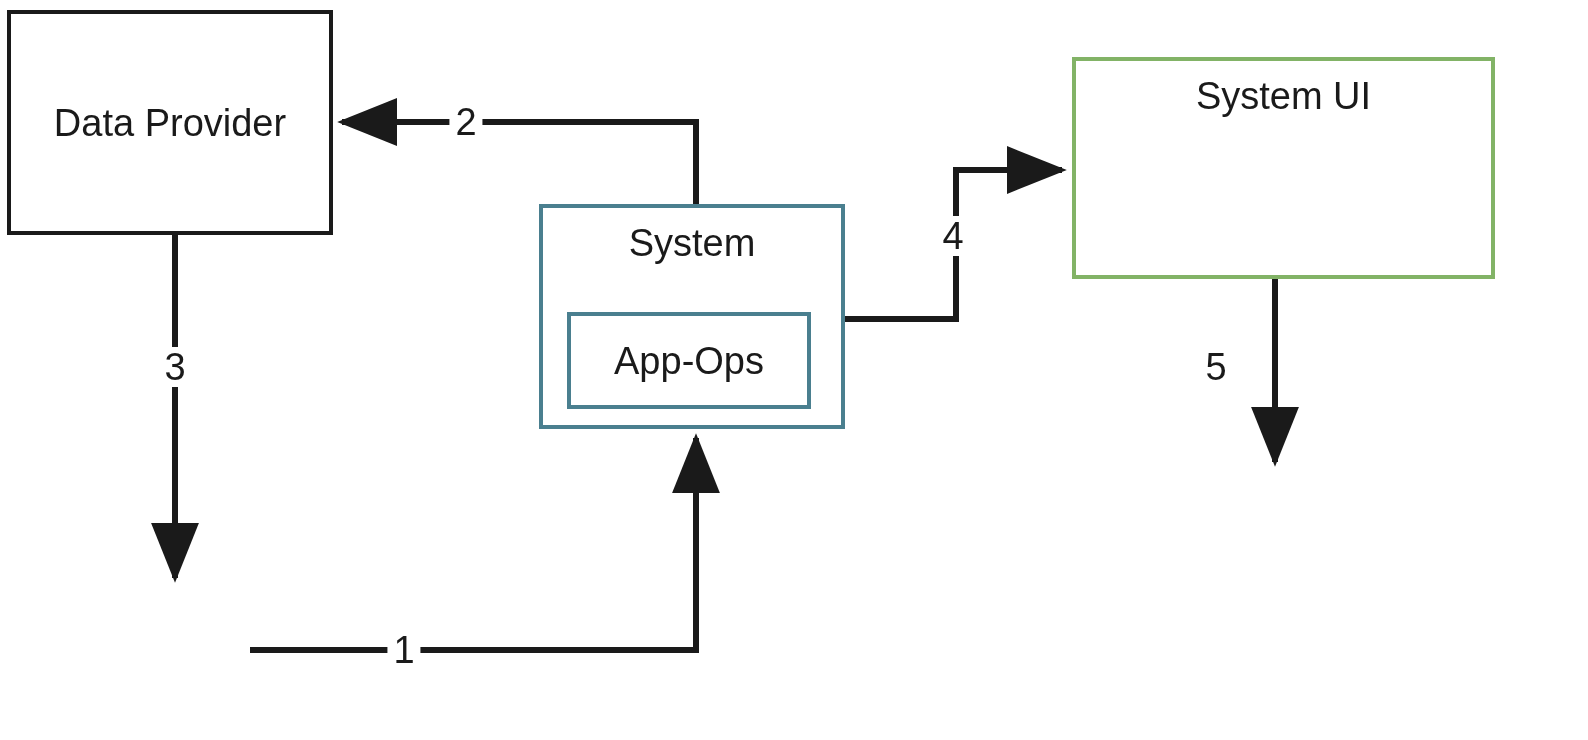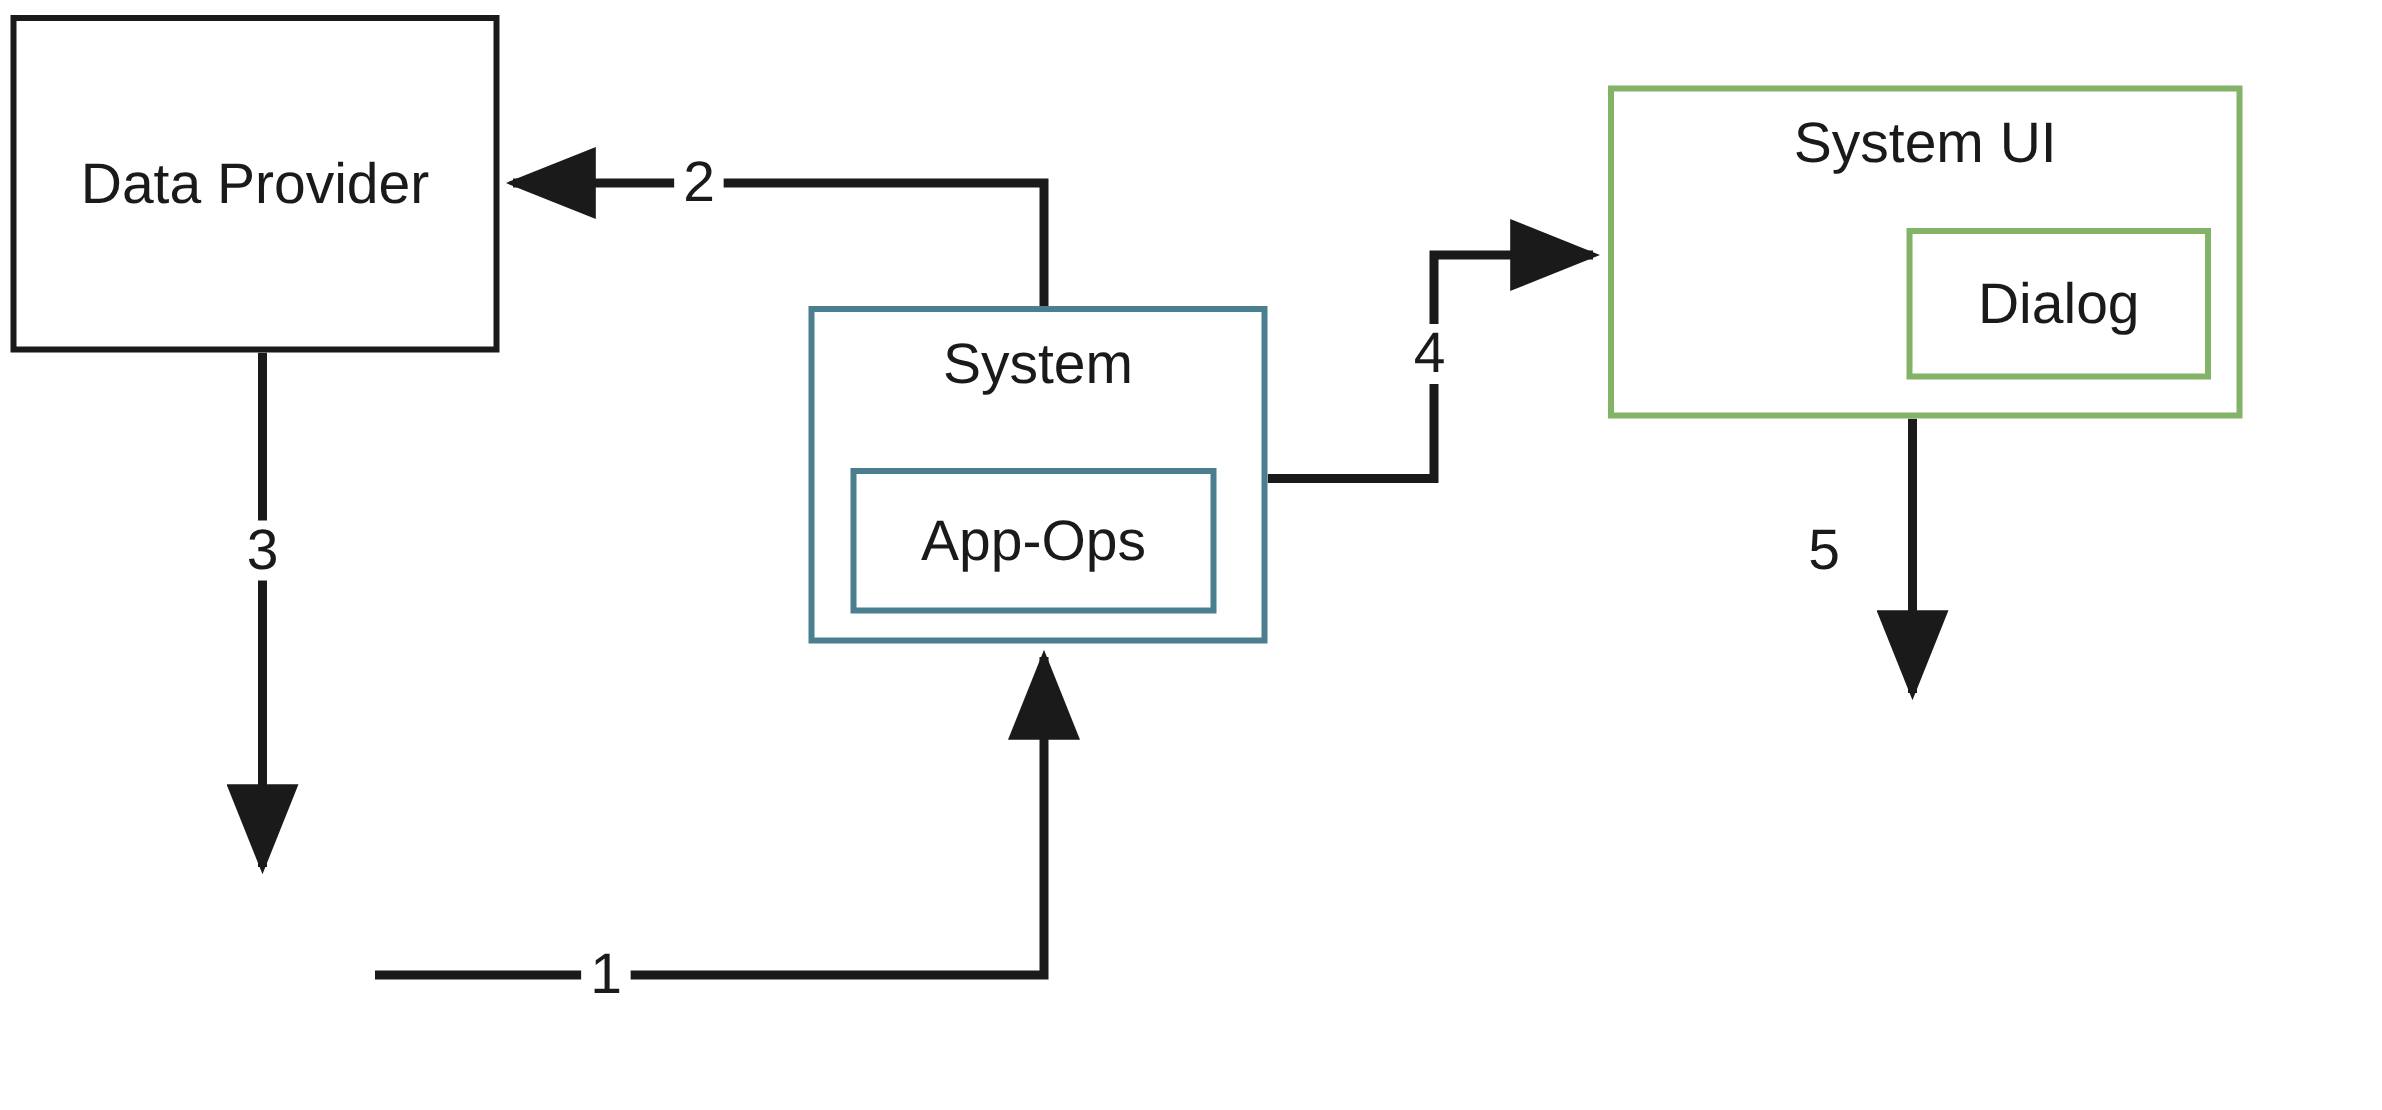--- a/index.html
+++ b/index.html
@@ -85,23 +85,20 @@
   </div>
 
   <div class="node center" style="left: 567px; top: 312px; width: 244px; height: 97px; border: 4px solid rgb(74, 127, 143);">
     <span class="node-label">App-Ops</span>
   </div>
 
   <div class="node top" style="left: 1072px; top: 57px; width: 423px; height: 222px; border: 4px solid rgb(130, 179, 102);">
     <span class="node-label">System UI</span>
   </div>
 
-  <div class="node center" style="left: 1271px; top: 152px; width: 203px; height: 101px; border: 4px solid rgb(130, 179, 102);">
-    <span class="node-label">Dialog</span>
-  </div>
 
 
 
   <span class="edge-label" style="left: 404px; top: 650px;">1</span>
   <span class="edge-label" style="left: 466px; top: 122px;">2</span>
   <span class="edge-label" style="left: 175px; top: 367px;">3</span>
   <span class="edge-label" style="left: 953px; top: 236px;">4</span>
   <span class="edge-label" style="left: 1216px; top: 367px;">5</span>
 
 </div>

